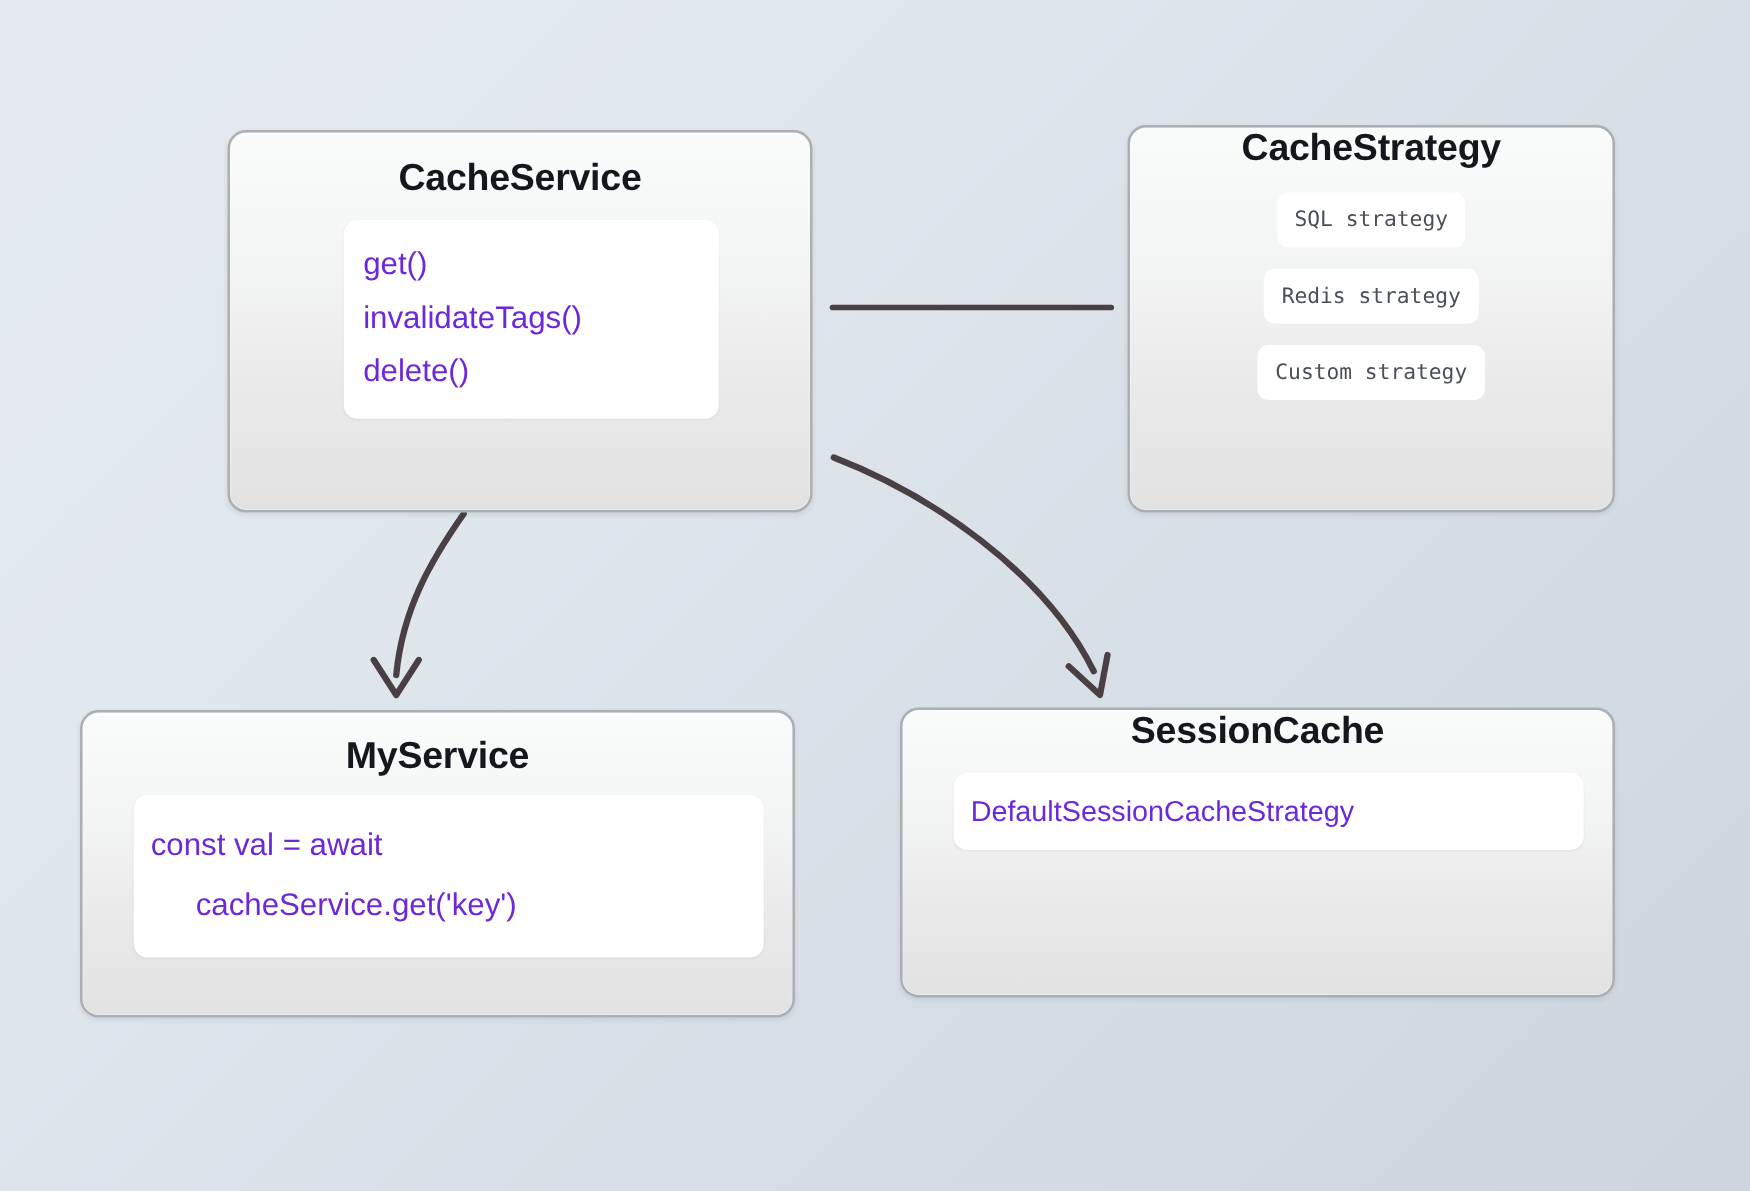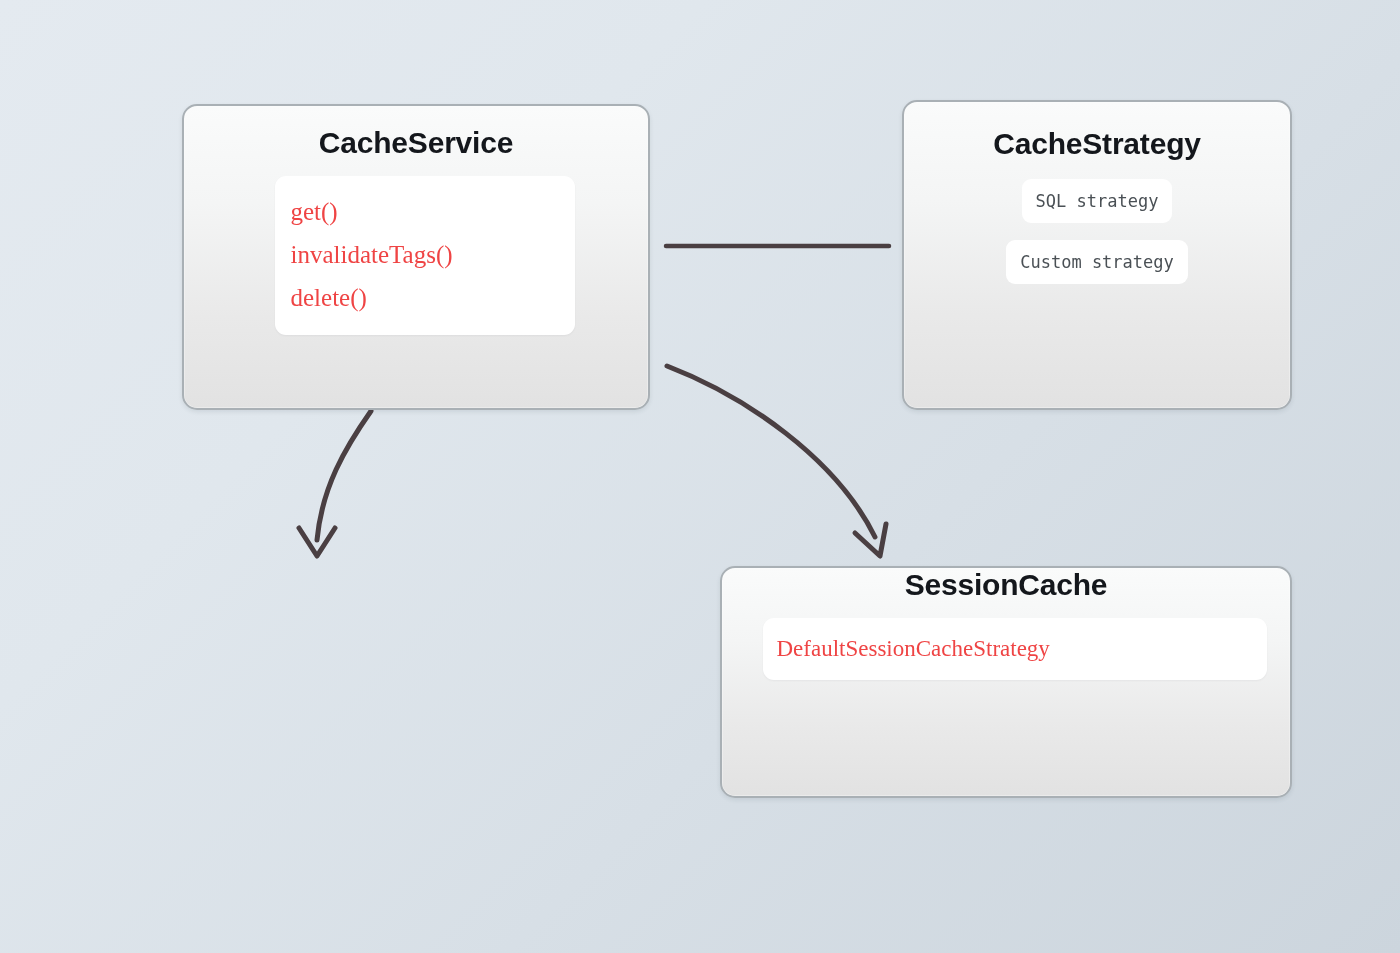--- a/index.html
+++ b/index.html
@@ -45,22 +45,22 @@
     font-weight: bold;
     color: #14171c;
     letter-spacing: -0.2px;
     text-align: center;
     white-space: nowrap;
   }
   .code-block {
     background: #ffffff;
     border-radius: 11px;
     box-shadow: 0 1px 2px rgba(30,40,50,0.05);
-    font-family: Liberation Serif, serif;
-    color: #ef4444;
+    font-family: Liberation Sans, sans-serif;
+    color: #6d28d9;
     box-sizing: border-box;
     margin-left: 17px;
   }
   .chip {
     background: #ffffff;
     border-radius: 9px;
     font-family: "DejaVu Sans Mono", "Liberation Mono", monospace;
     color: #4a5055;
     box-sizing: border-box;
     white-space: nowrap;
@@ -77,21 +77,21 @@
     padding: 14px 16px 16px 16px;
     font-size: 25px;
     line-height: 43px;
     text-align: left;
   }
 
   
   #node-cache-strategy {
     left: 902px; top: 100px; width: 390px; height: 310px;
   }
-  #node-cache-strategy .node-title { margin-top: 25px; }
+  #node-cache-strategy .node-title { }
   #node-cache-strategy .chip-list {
     margin-top: 18px;
     display: flex;
     flex-direction: column;
     align-items: center;
     gap: 17px;
   }
   #node-cache-strategy .chip {
     padding: 5px 14px;
     font-size: 17px;
@@ -149,24 +149,32 @@
       <div>get()</div>
       <div>invalidateTags()</div>
       <div>delete()</div>
     </div>
   </div>
 
   <div class="node" id="node-cache-strategy">
     <div class="node-title">CacheStrategy</div>
     <div class="chip-list">
       <div class="chip">SQL strategy</div>
+      <div class="chip">Redis strategy</div>
       <div class="chip">Custom strategy</div>
     </div>
   </div>
 
+  <div class="node" id="node-my-service">
+    <div class="node-title">MyService</div>
+    <div class="code-block">
+      <div>const val = await</div>
+      <div class="code-line-indent">cacheService.get('key')</div>
+    </div>
+  </div>
 
   <div class="node" id="node-session-cache">
     <div class="node-title">SessionCache</div>
     <div class="code-block">
       <div>DefaultSessionCacheStrategy</div>
     </div>
   </div>
 
 </div>
 

